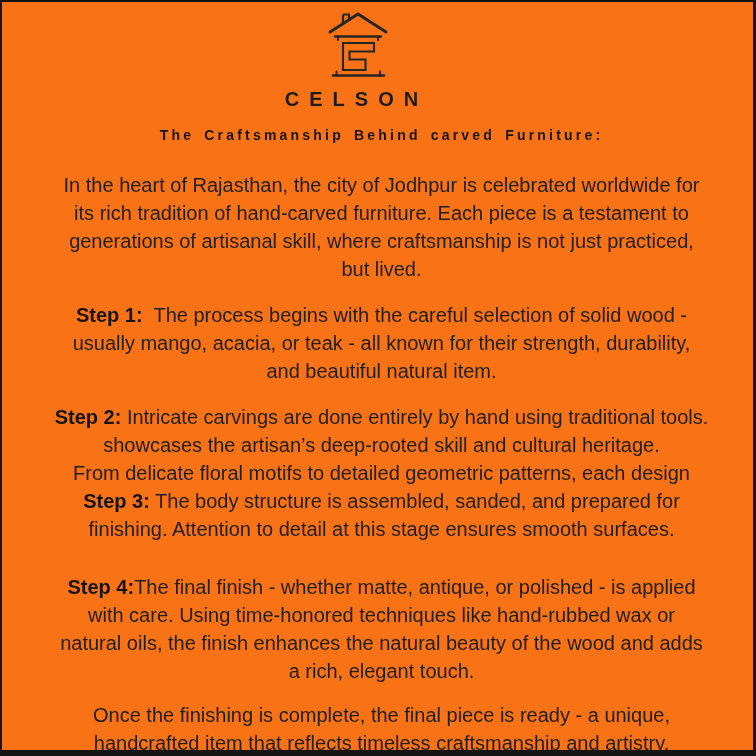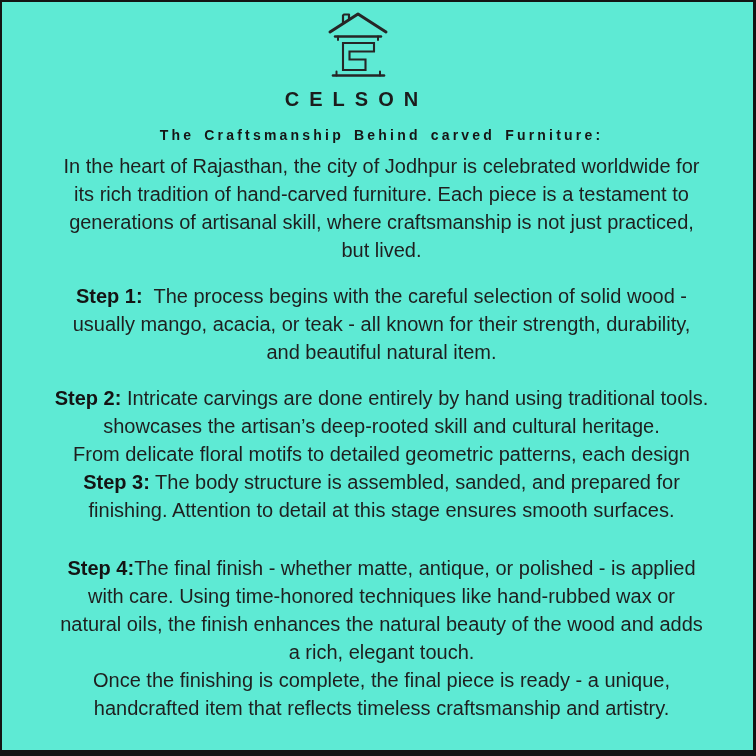--- a/index.html
+++ b/index.html
@@ -1,20 +1,20 @@
 <!DOCTYPE html>
 <html><head>
 <meta charset="utf-8">
 <style>
   html,body{margin:0;padding:0;background:#fff;}
   .page{
     position:relative;
     width:756px;height:756px;
     box-sizing:border-box;
-    background:#5eead4;
+    background:#f97316;
     border:2px solid #141414;
     border-right-width:3px;
     border-bottom-width:6px;
     padding:6px 6px 0 14px;
     font-family:"Liberation Sans","DejaVu Sans",sans-serif;
     color:#1f1f1f;
     overflow:hidden;
   }
   .brand-block{
     position:relative;
@@ -42,24 +42,24 @@
     color:#161616;
     white-space:nowrap;
   }
   .para{
     margin:18px 0 0 0;
     text-align:center;
     font-size:20px;
     line-height:28px;
     color:#1f1f1f;
   }
-  .para-intro{margin-top:4px;}
+  .para-intro{margin-top:23px;}
   .para-step3{margin-top:0;}
   .para-step4{margin-top:30px;}
-  .para-closing{margin-top:0;}
+  .para-closing{margin-top:16px;}
   .line{display:block;white-space:pre-wrap;}
   .step-label{font-weight:bold;color:#141414;}
 </style>
 </head>
 <body>
 
 <div class="page">
 
   <div class="brand-block">
     <svg class="logo-svg" width="64" height="72" viewBox="0 0 64 72" fill="none" stroke="#262626">

